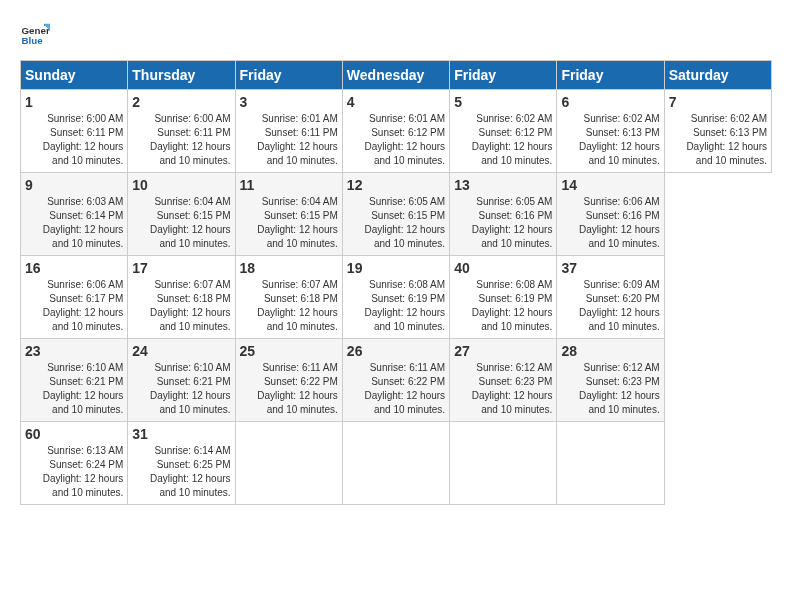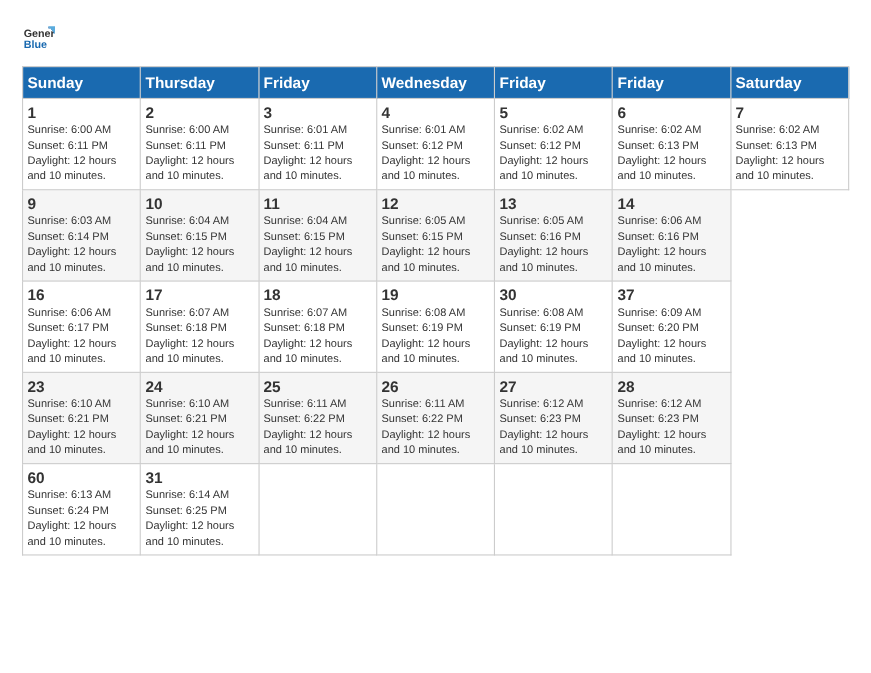--- a/index.html
+++ b/index.html
@@ -66,20 +66,21 @@
       font-size: 14px;
       font-weight: bold;
       color: #333;
       display: block;
       margin-bottom: 2px;
     }
     .day-info {
       font-size: 10px;
       color: #333;
       line-height: 1.4;
+      text-align: right;
     }
     .empty-cell {
       background: #fff !important;
     }
   </style>
 </head>
 <body>
 
 <div class="header-area">
   <div class="logo">
@@ -176,21 +177,21 @@
         </td>
         <td>
           <span class="day-num">18</span>
           <div class="day-info">Sunrise: 6:07 AM<br>Sunset: 6:18 PM<br>Daylight: 12 hours<br>and 10 minutes.</div>
         </td>
         <td>
           <span class="day-num">19</span>
           <div class="day-info">Sunrise: 6:08 AM<br>Sunset: 6:19 PM<br>Daylight: 12 hours<br>and 10 minutes.</div>
         </td>
         <td>
-          <span class="day-num">30</span>
+          <span class="day-num">40</span>
           <div class="day-info">Sunrise: 6:08 AM<br>Sunset: 6:19 PM<br>Daylight: 12 hours<br>and 10 minutes.</div>
         </td>
         <td>
           <span class="day-num">37</span>
           <div class="day-info">Sunrise: 6:09 AM<br>Sunset: 6:20 PM<br>Daylight: 12 hours<br>and 10 minutes.</div>
         </td>
       </tr>
       <tr>
         <td>
           <span class="day-num">23</span>

